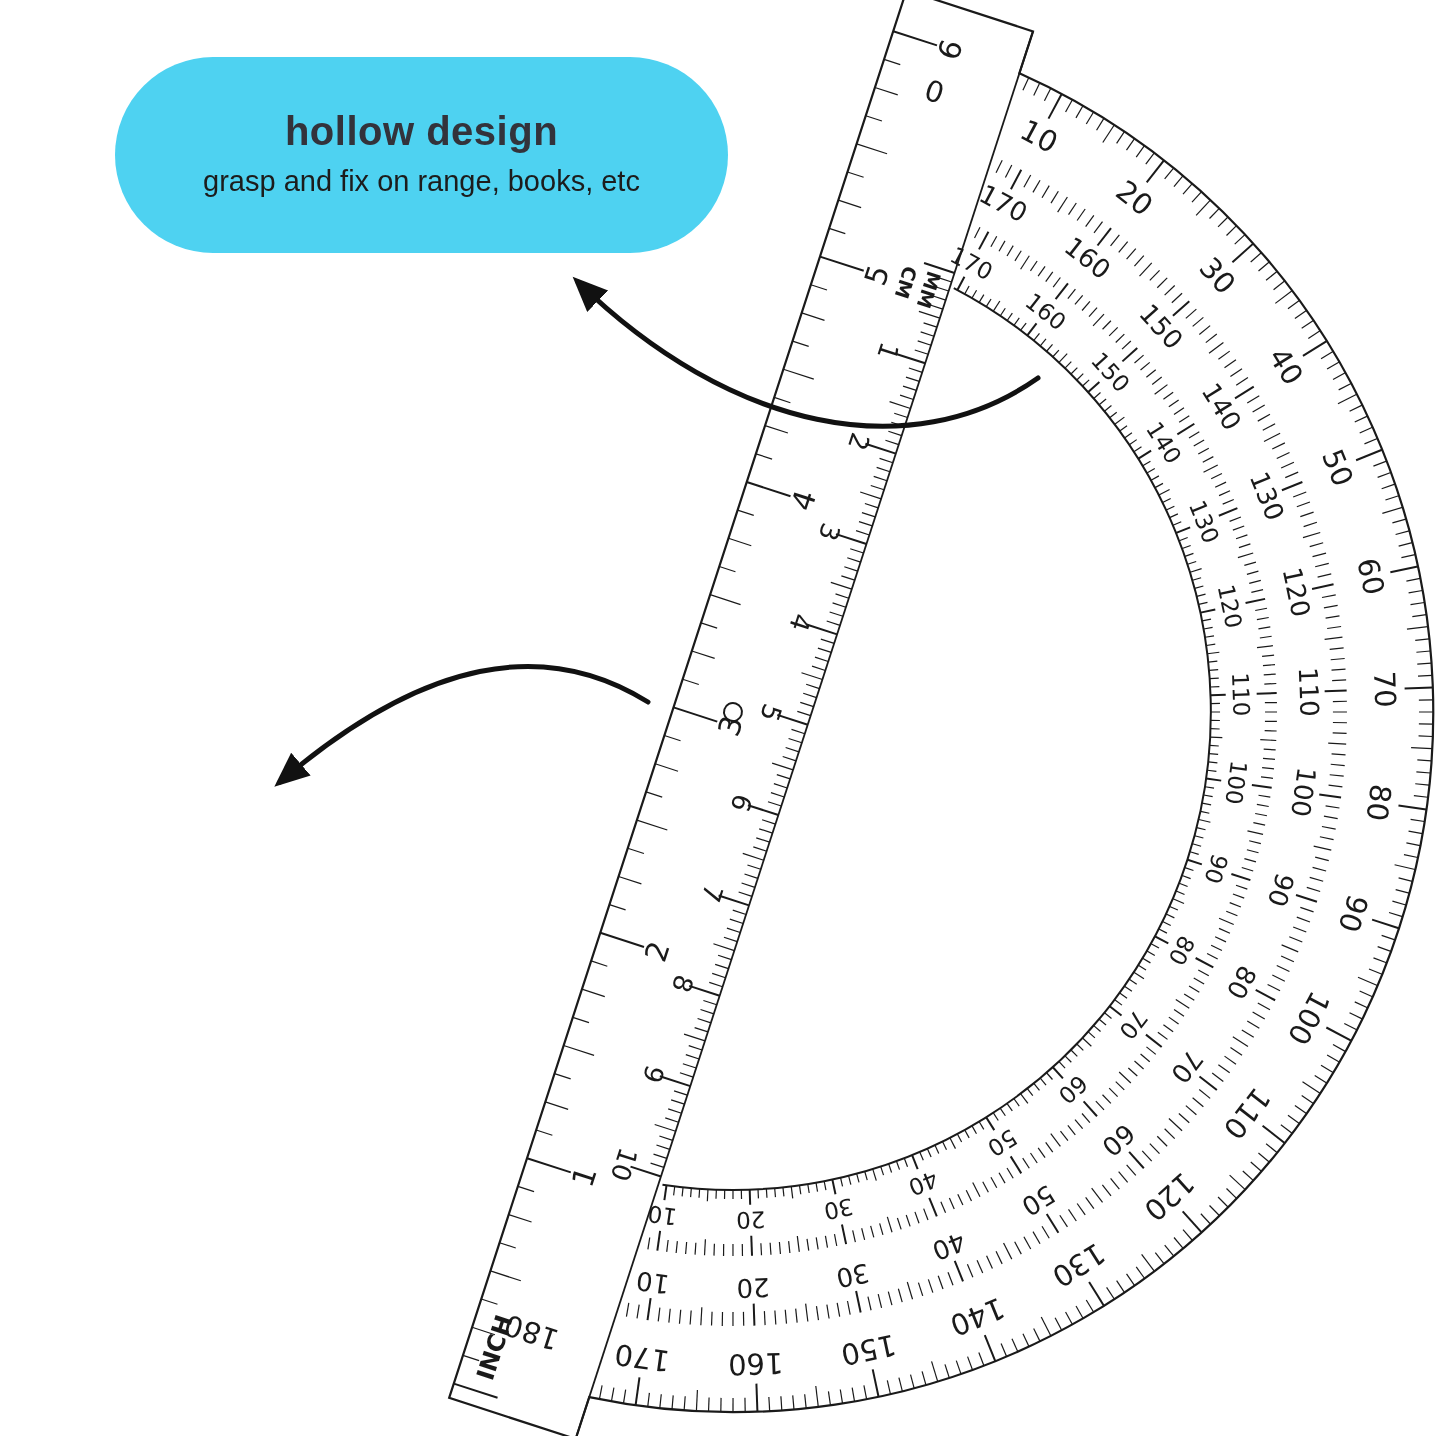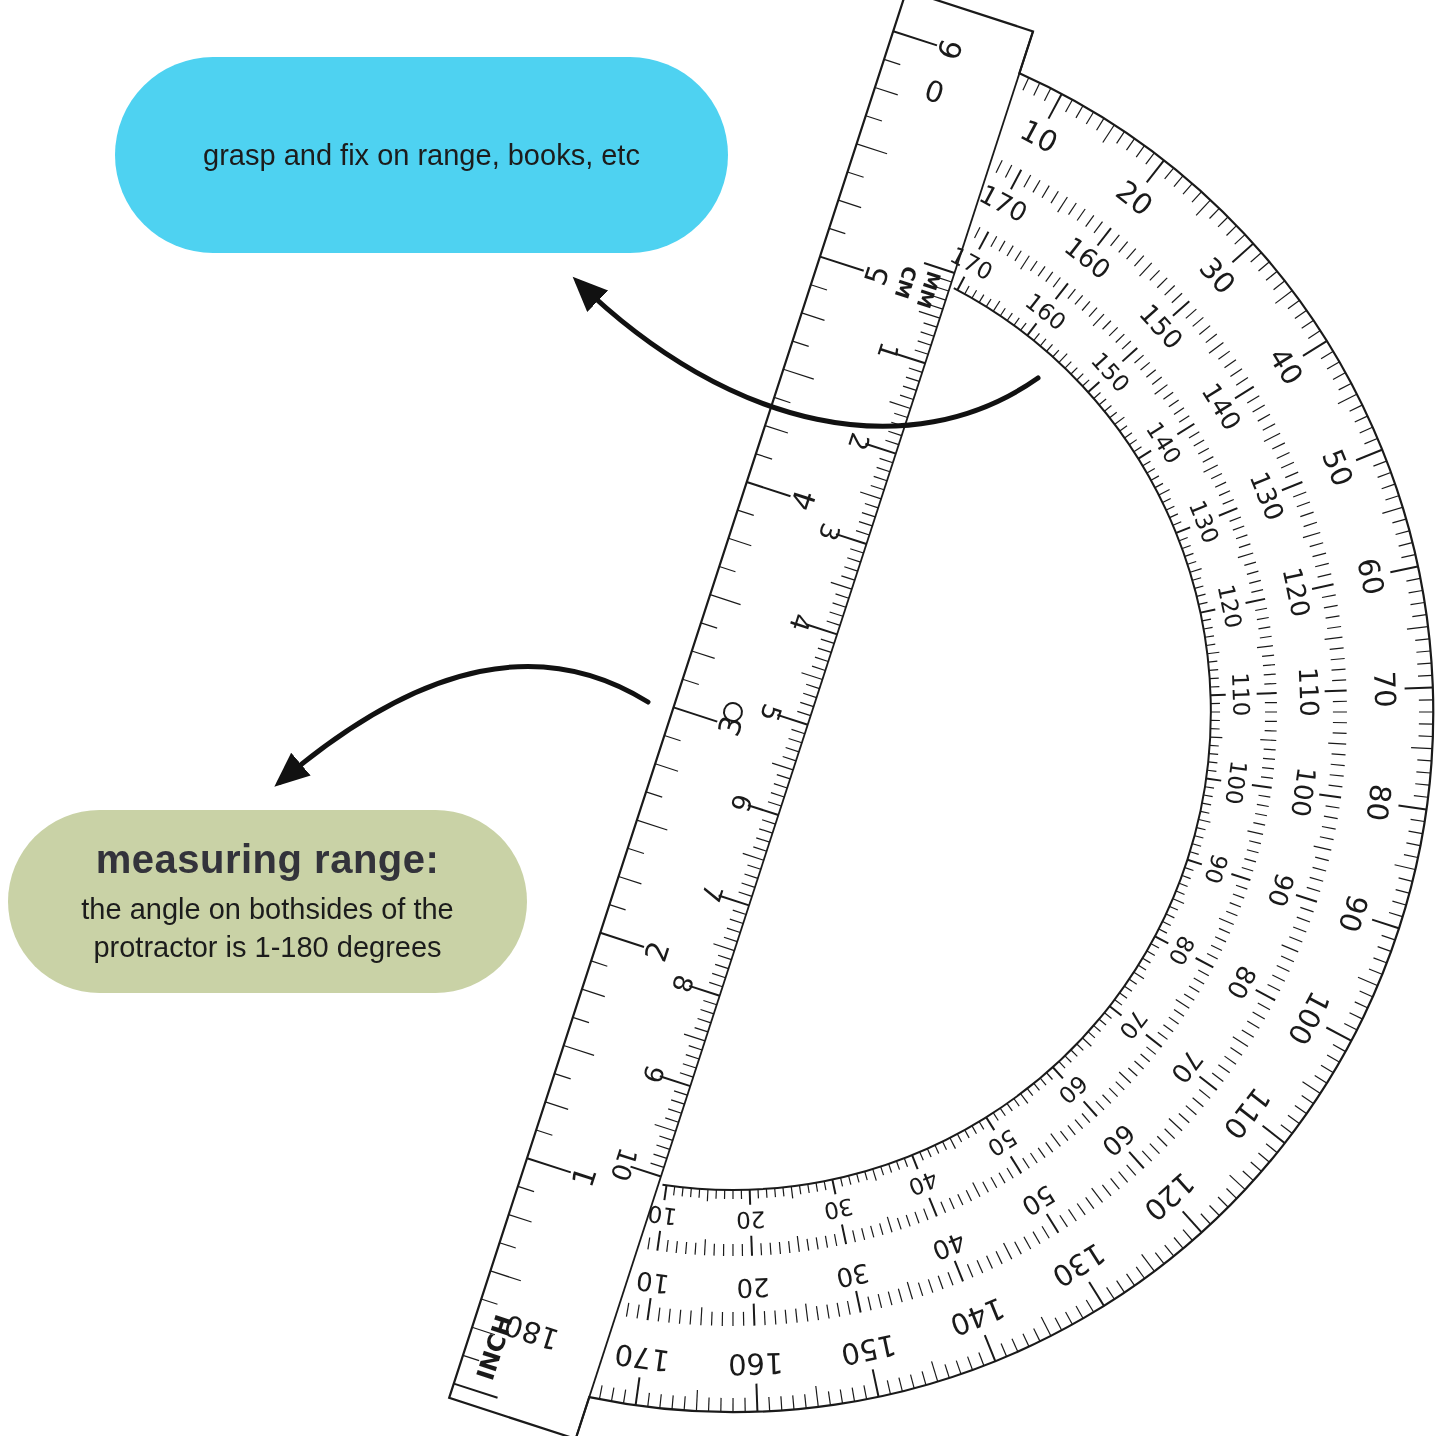--- a/index.html
+++ b/index.html
@@ -951,22 +951,18 @@
         </g>
         <circle cx="0" cy="0" r="9" fill="#ffffff" stroke="#1a1a1a" stroke-width="2"></circle>
       </g>
       <g>
         <path d="M 1038 378 C 910 468, 730 430, 578 282" fill="none" stroke="#111111" stroke-width="5" stroke-linecap="round" marker-end="url(#ah)"></path>
         <path d="M 648 702 C 545 638, 425 658, 280 782" fill="none" stroke="#111111" stroke-width="5" stroke-linecap="round" marker-end="url(#ah)"></path>
       </g>
     </svg>
 
   <div class="callout blue" style="background: rgb(78, 210, 241);">
+    <div class="callout-title">hollow design</div>
     <div class="callout-line">grasp and fix on range, books, etc</div>
   </div>
 
-  <div class="callout green" style="background: rgb(201, 210, 166);">
-    <div class="callout-title">measuring range:</div>
-    <div class="callout-line">the angle on bothsides of the</div>
-    <div class="callout-line">protractor is 1-180 degrees</div>
-  </div>
 
 </div>
 
 </body></html>

